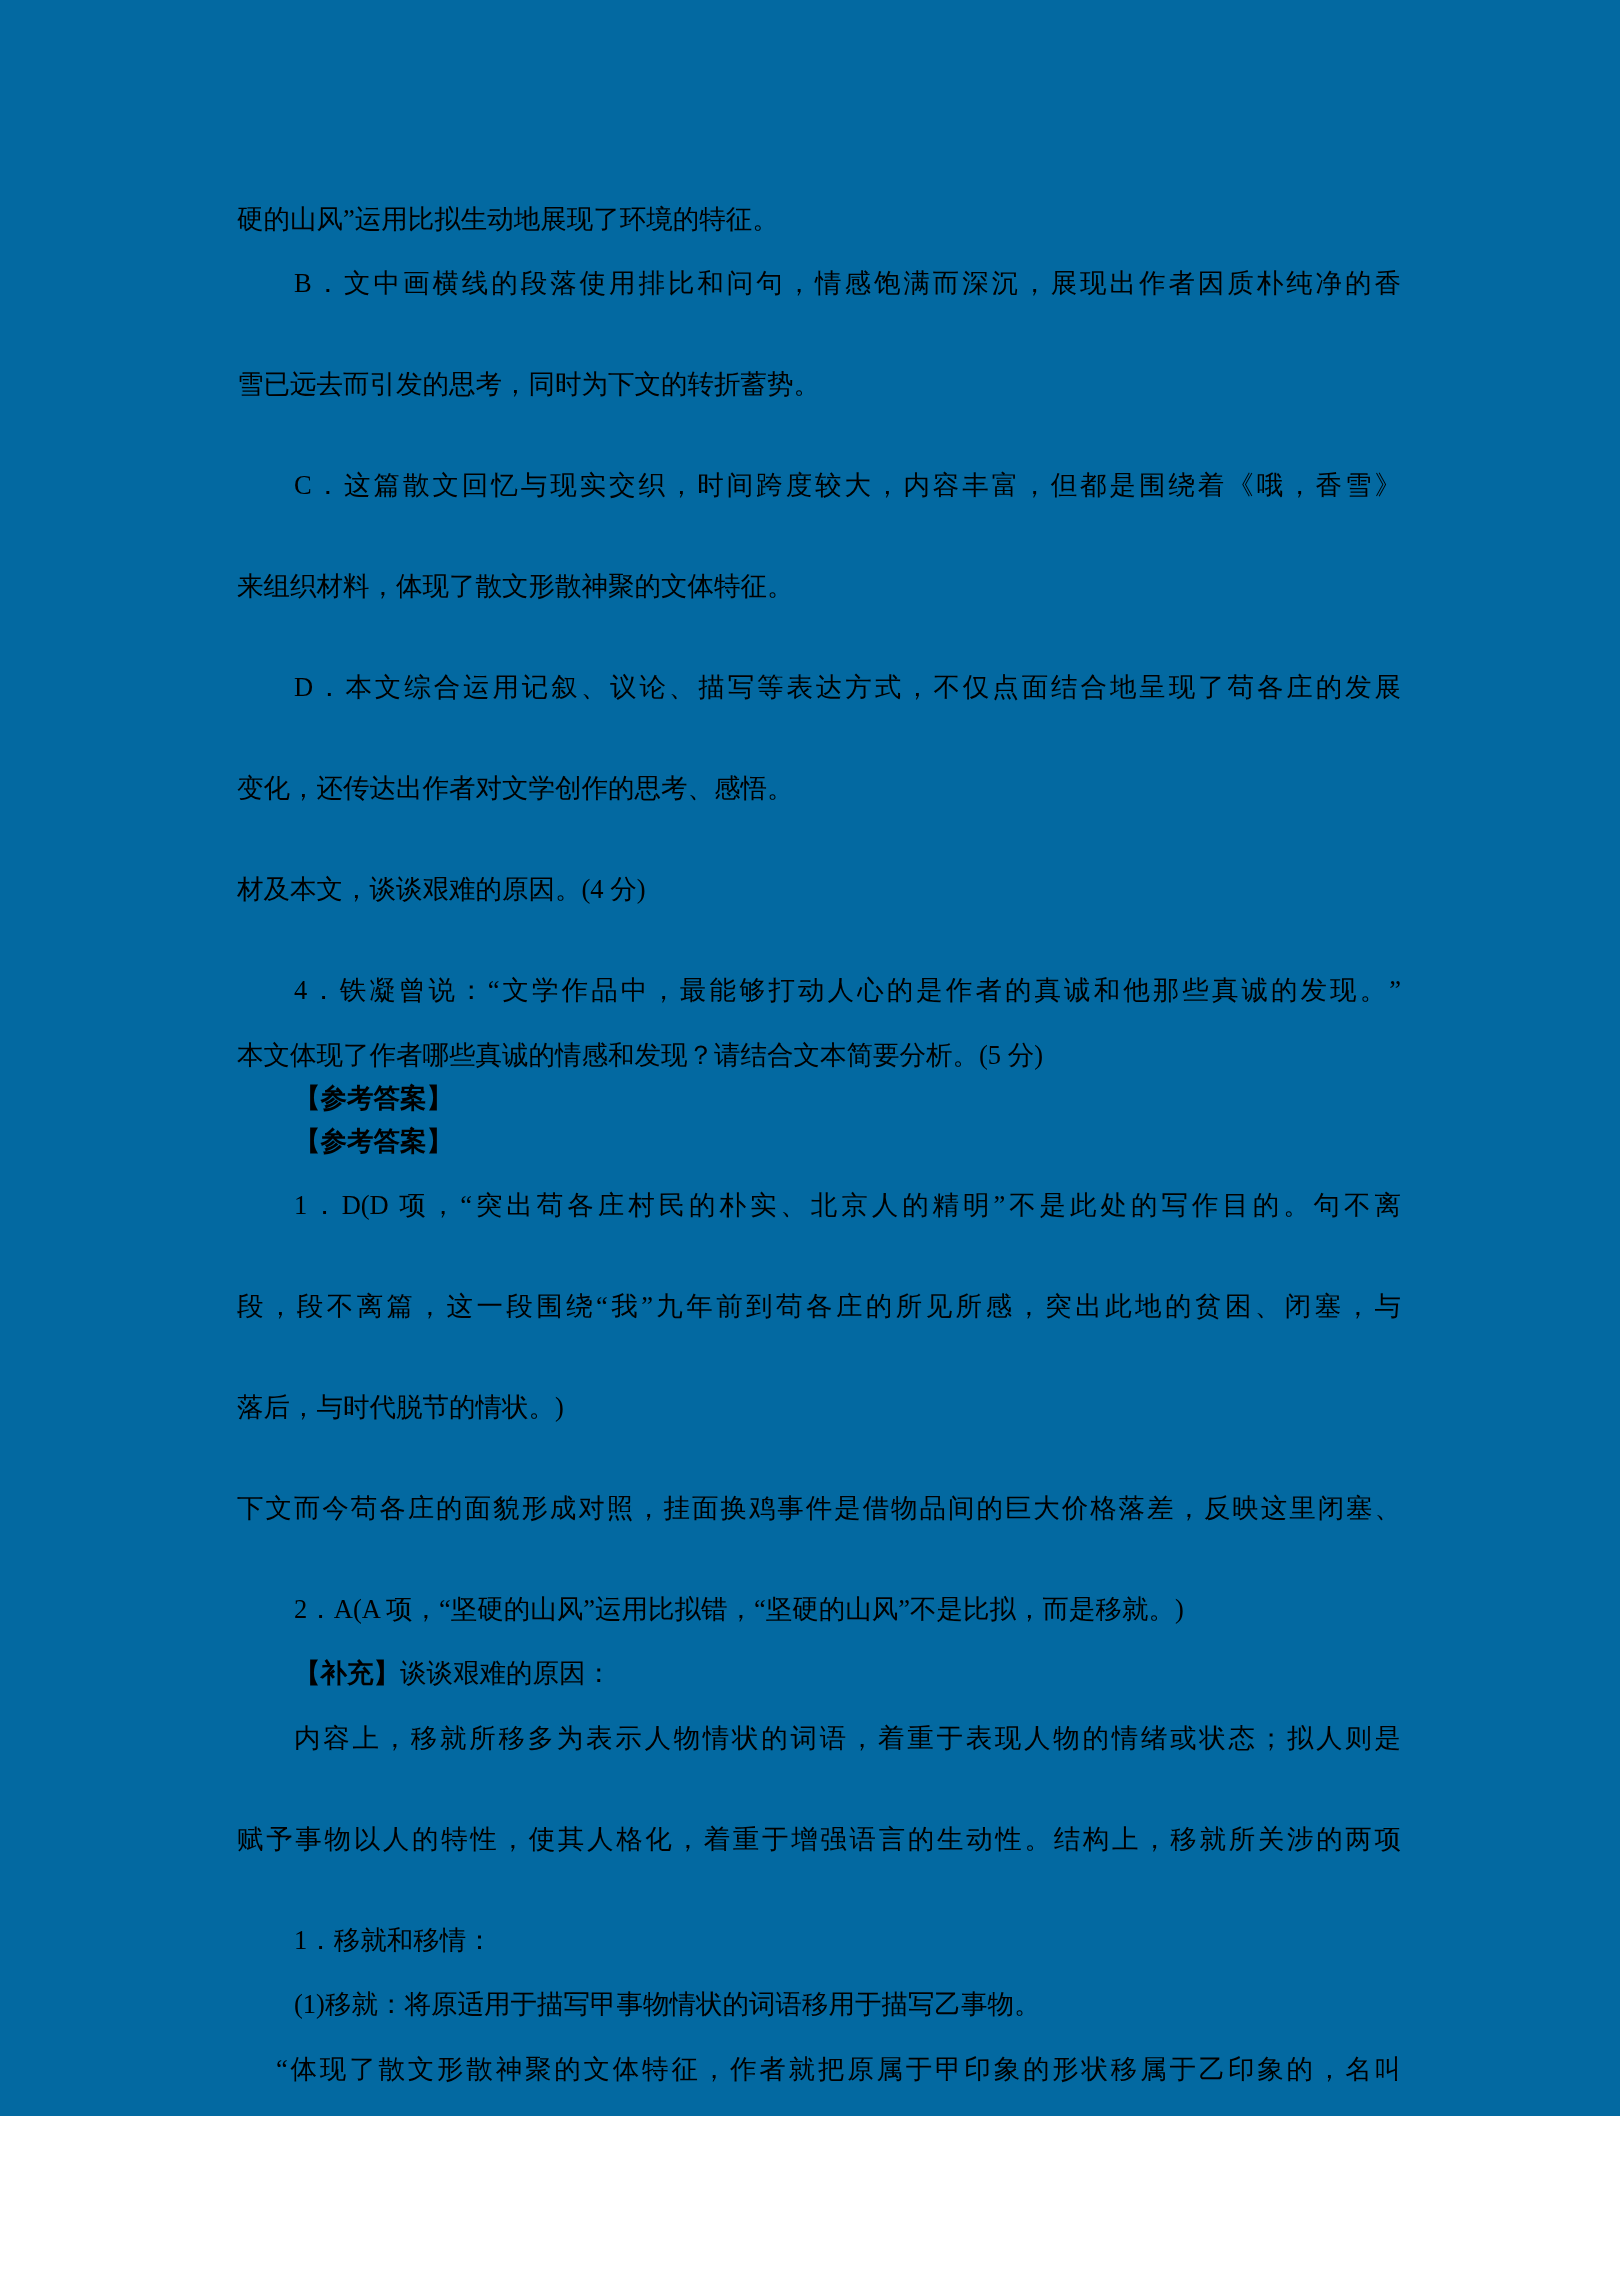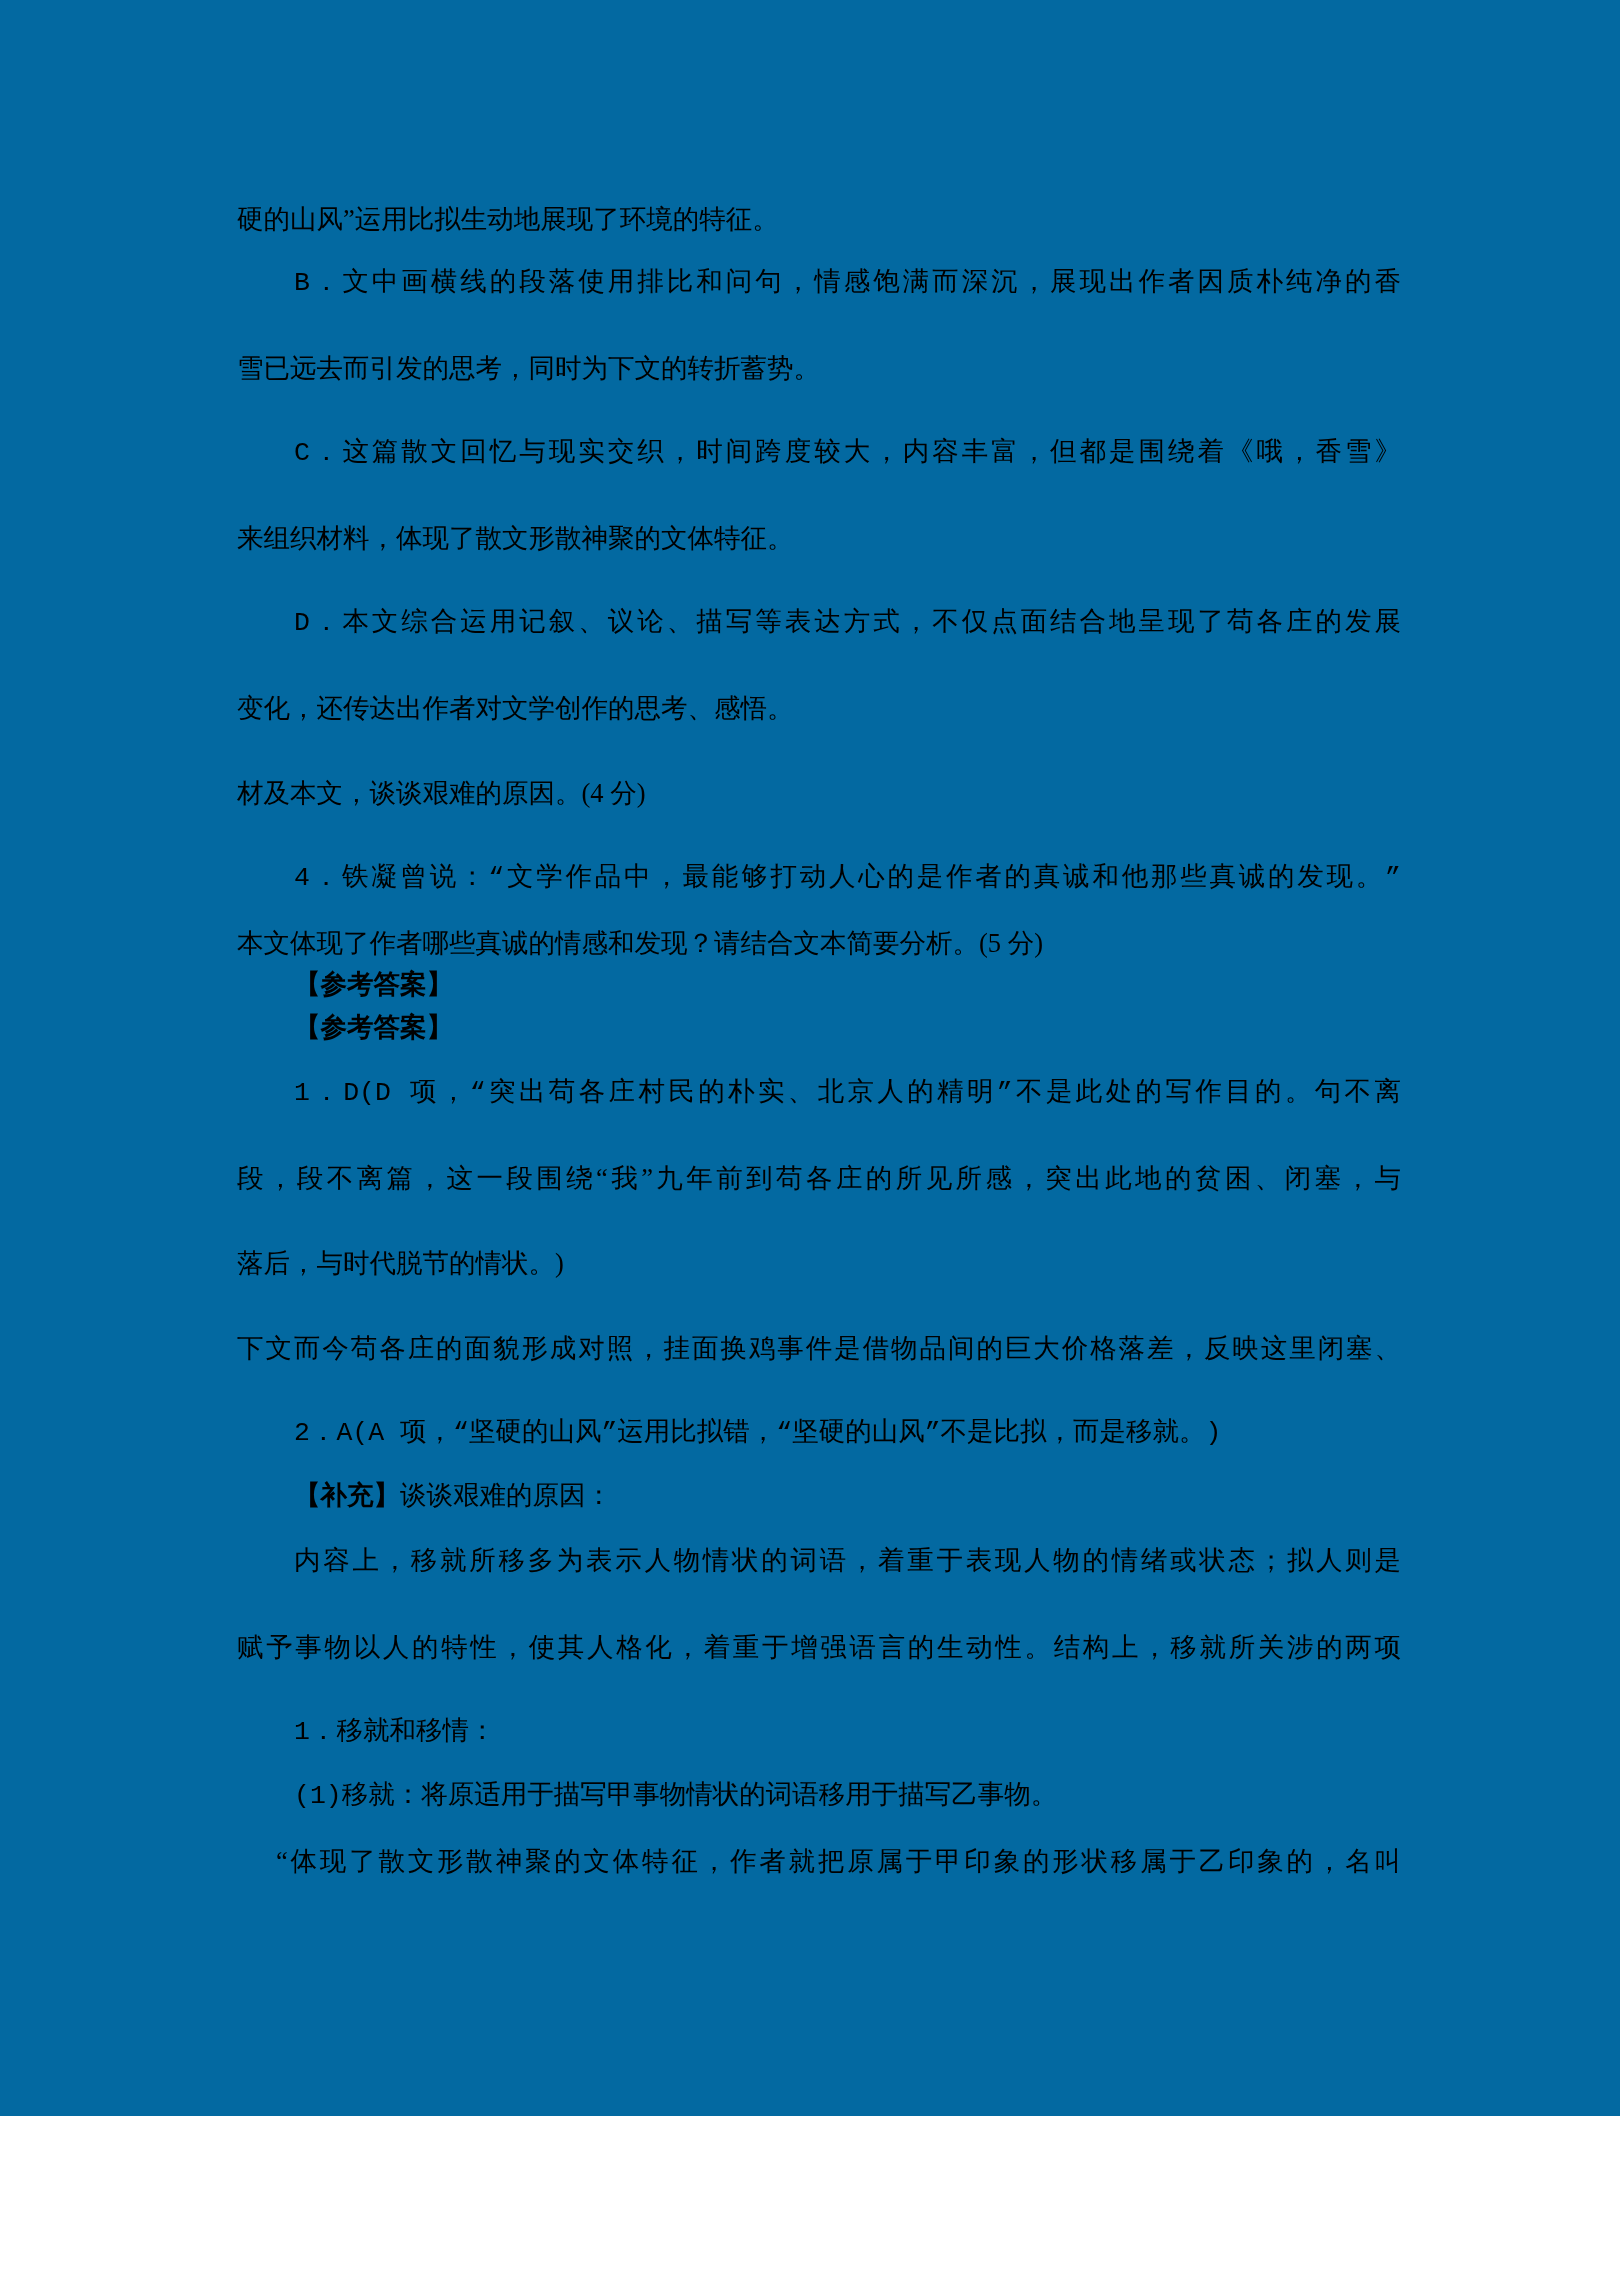--- a/index.html
+++ b/index.html
@@ -22,25 +22,25 @@
     font-family: "Liberation Serif", "DejaVu Serif", serif;
     font-size: 26.5px;
     line-height: 37px;
     color: #000000;
     text-align: justify;
   }
   .ln { min-height: 37px; }
   
   .fj { text-align-last: justify; }
   
-  .ga { margin-top: 48px; }   
+  .ga { margin-top: 64px; }   
   .gb { margin-top: 27.4px; }   
   .gc { margin-top: 5.9px; }    
   
-  .ind  { text-indent: 57px; font-family: Liberation Mono, monospace; }
+  .ind  { text-indent: 57px; }
   .indq { text-indent: 39px; }
   .bold { font-weight: bold; }
 </style>
 </head>
 <body>
 
 <div class="page">
   <div class="content">
     <div class="ln">硬的山风”运用比拟生动地展现了环境的特征。</div>
     <div class="ln gb ind fj">B．文中画横线的段落使用排比和问句，情感饱满而深沉，展现出作者因质朴纯净的香</div>

